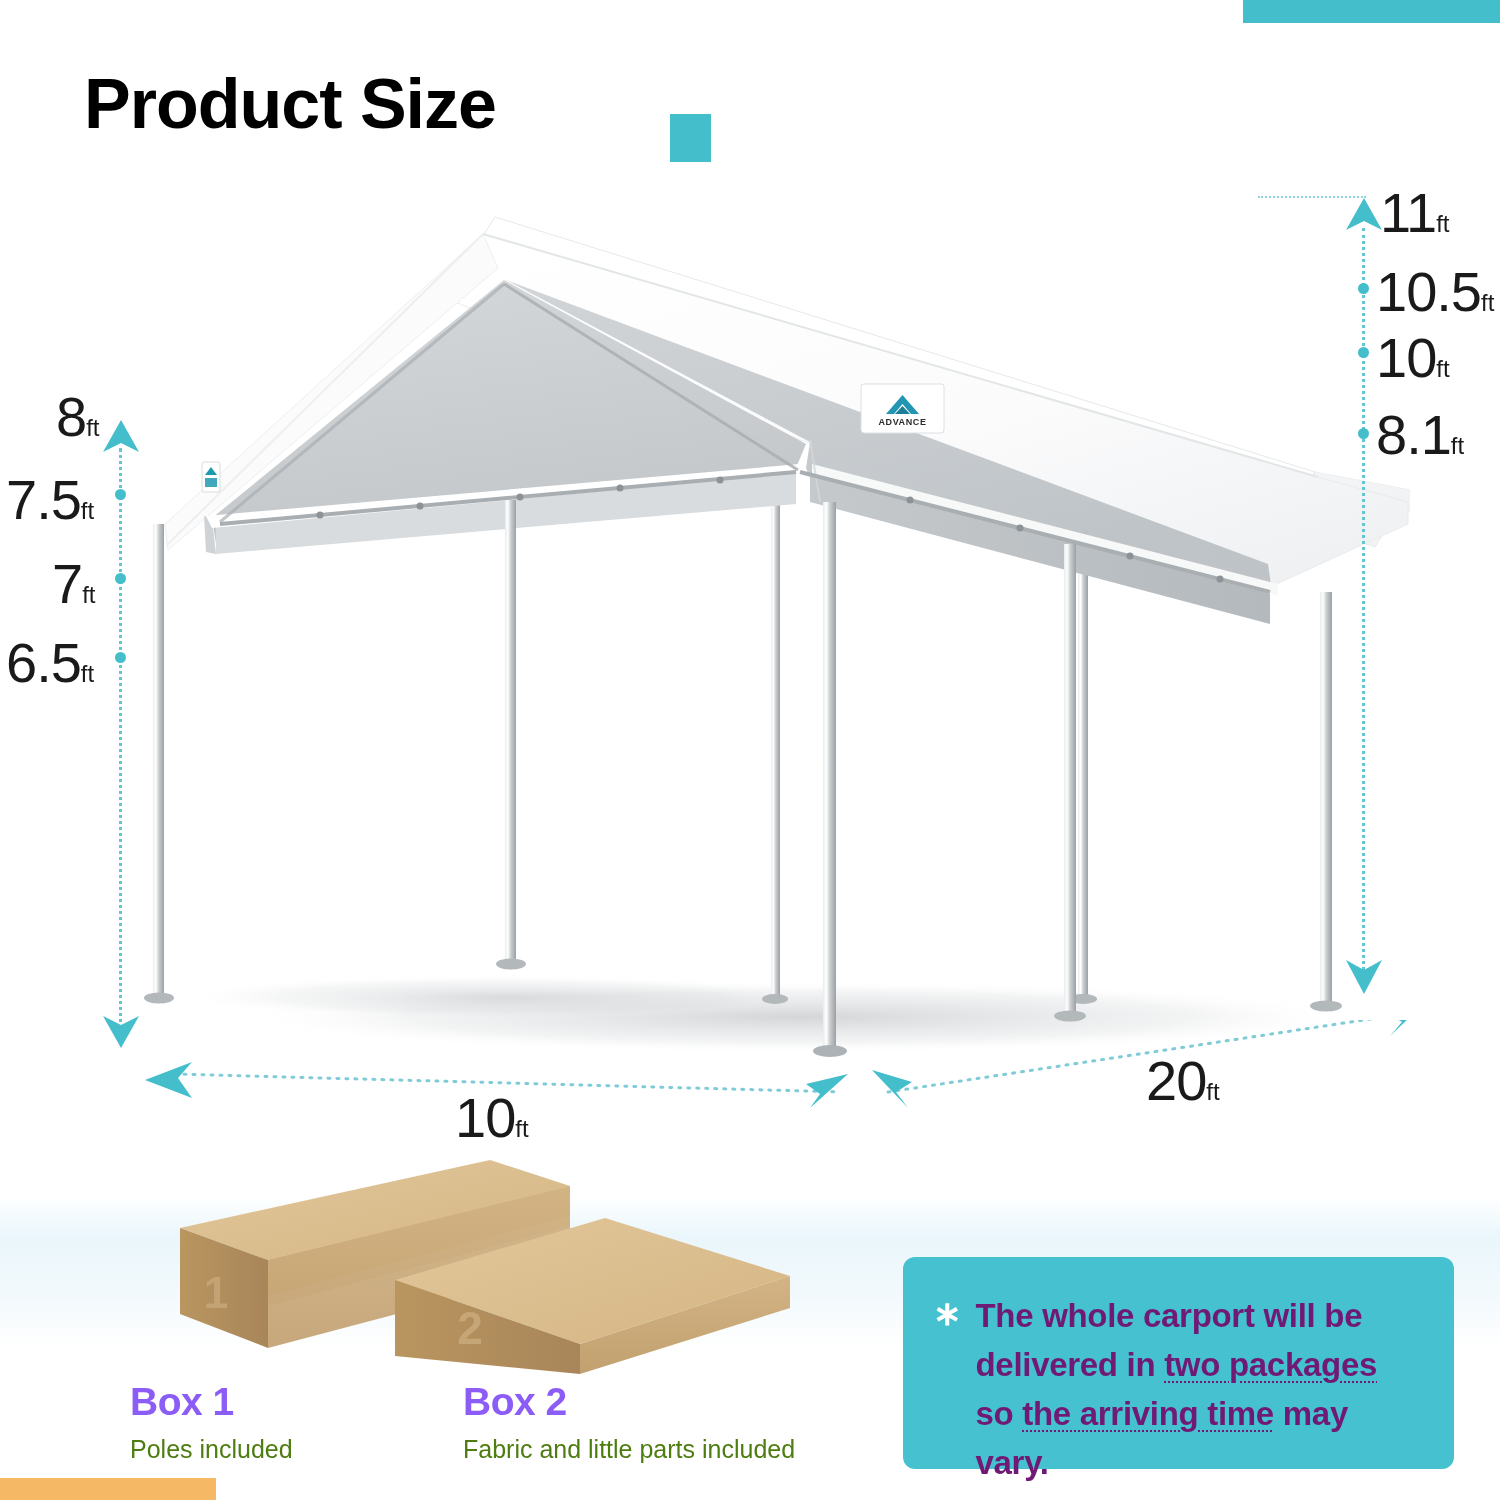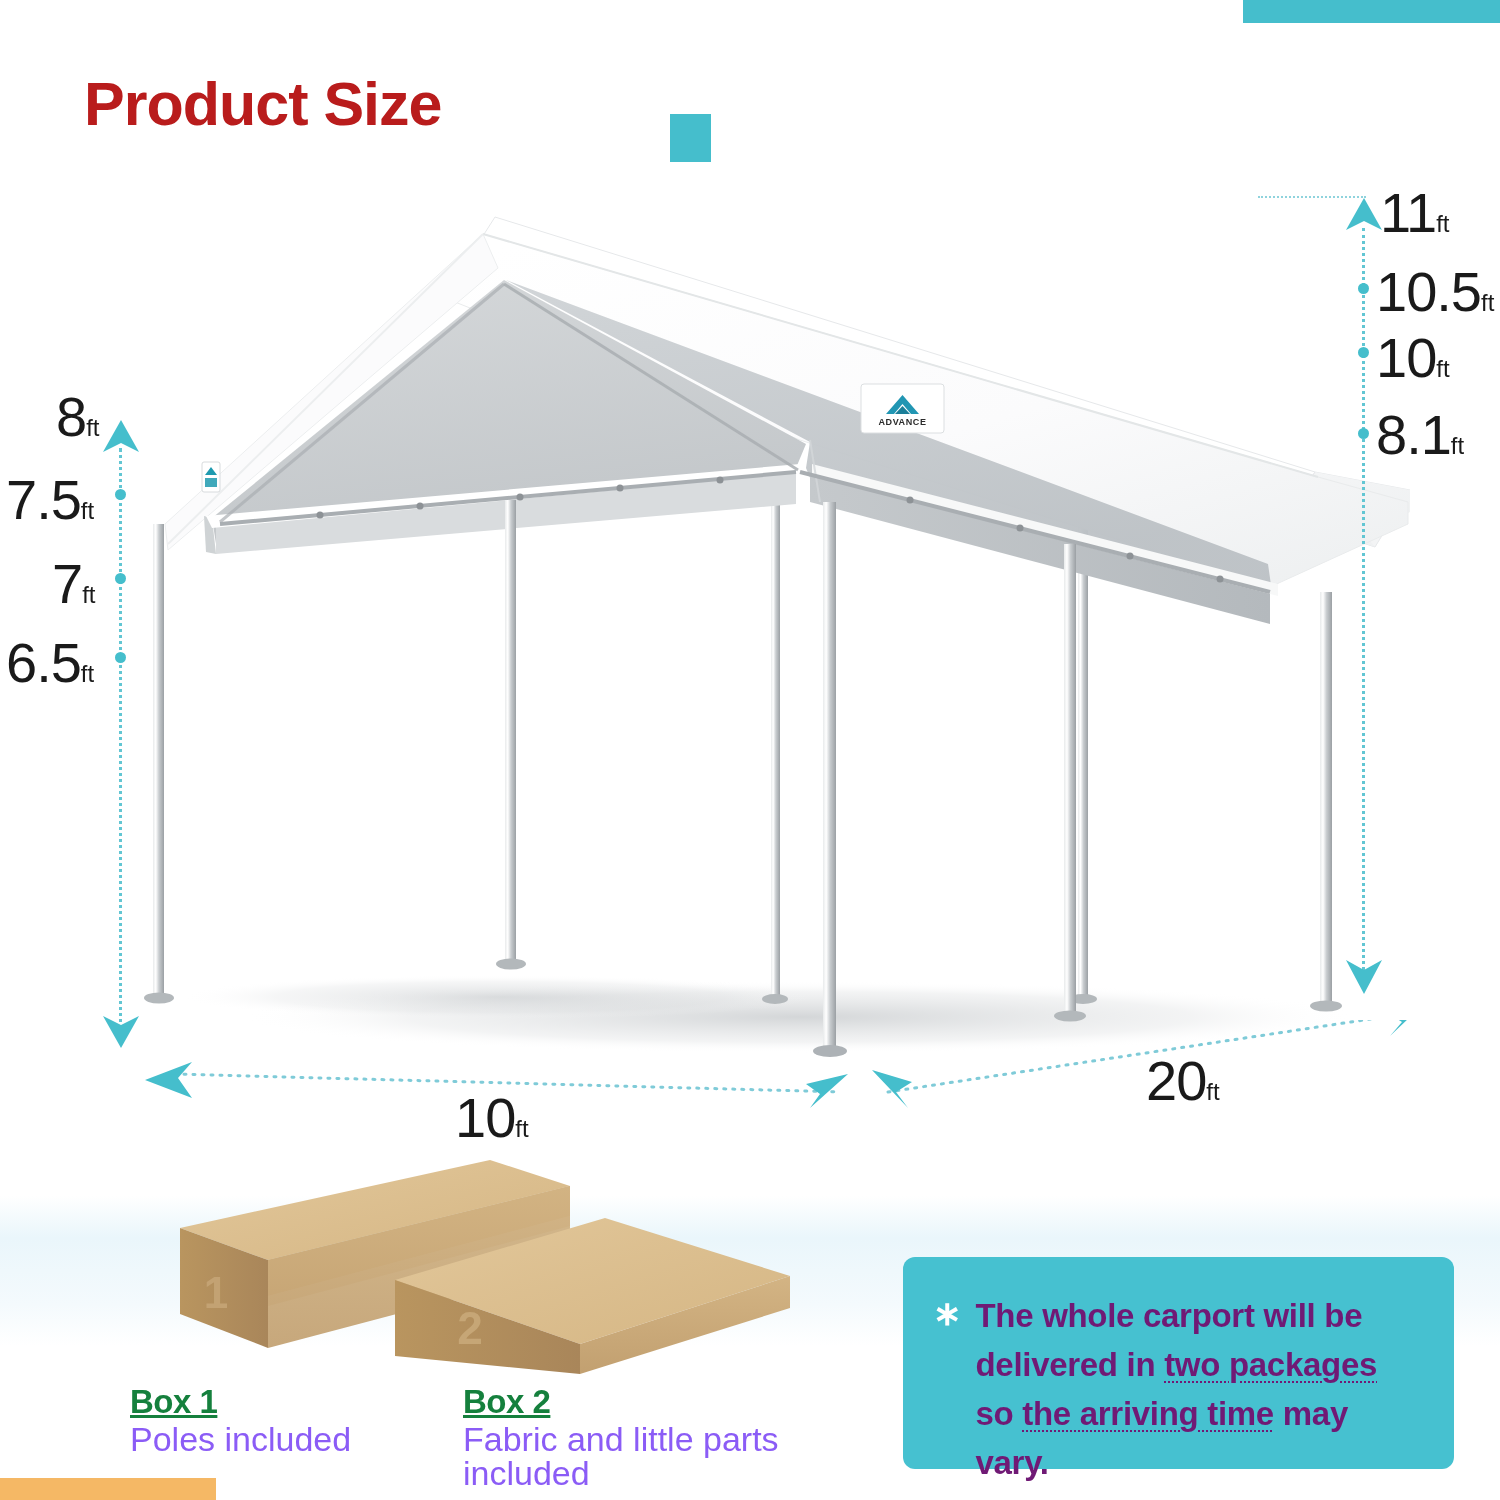--- a/index.html
+++ b/index.html
@@ -23,22 +23,22 @@
   }
 
   
   .title-wrap{position:absolute;left:84px;top:56px;height:96px;}
   .title-accent{
     position:absolute;left:586px;top:58px;width:41px;height:48px;
     background:#45BECC;
   }
   .title{
     position:relative;z-index:2;
-    font-size:61px;line-height:96px;font-weight:bold;
-    color:#b91c1c;letter-spacing:-1px;
+    font-size:70px;line-height:96px;font-weight:bold;
+    color:#000000;letter-spacing:-1px;
     white-space:nowrap;
   }
 
   
   .blue-band{
     position:absolute;left:0;top:1196px;width:1500px;height:150px;
     background:linear-gradient(180deg,#ffffff 0%,#eaf6fb 28%,#f4fafd 72%,#ffffff 100%);
   }
 
   
@@ -61,24 +61,24 @@
   .dot{
     position:absolute;width:11px;height:11px;border-radius:50%;
     background:#45BECC;
   }
 
   
   .boxes{position:absolute;left:150px;top:1148px;width:660px;height:230px;}
   .box-captions{position:absolute;left:130px;top:1382px;width:760px;}
   .cap{position:absolute;}
   .cap .cap-title{
-    font-size:33px;font-weight:bold;color:#15803d;line-height:40px;letter-spacing:-0.5px;text-decoration:underline;
+    font-size:39px;font-weight:bold;color:#8b5cf6;line-height:40px;letter-spacing:-0.5px;
   }
   .cap .cap-sub{
-    font-size:34px;font-weight:400;color:#8b5cf6;line-height:34px;margin-top:0;
+    font-size:25px;font-weight:400;color:#4d7c0f;line-height:34px;margin-top:10px;
   }
   #cap1{left:0;top:0;}
   #cap2{left:333px;top:0;}
 
   
   .note{
     position:absolute;left:903px;top:1257px;width:551px;height:212px;
     background:#46C1D0;border-radius:12px;
     box-sizing:border-box;
     padding:34px 36px 0 30px;

